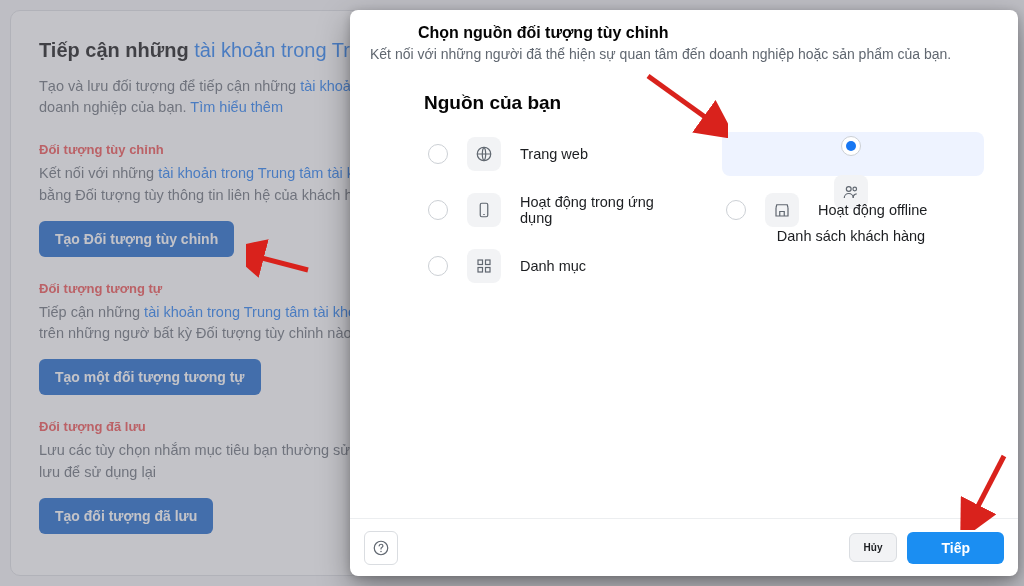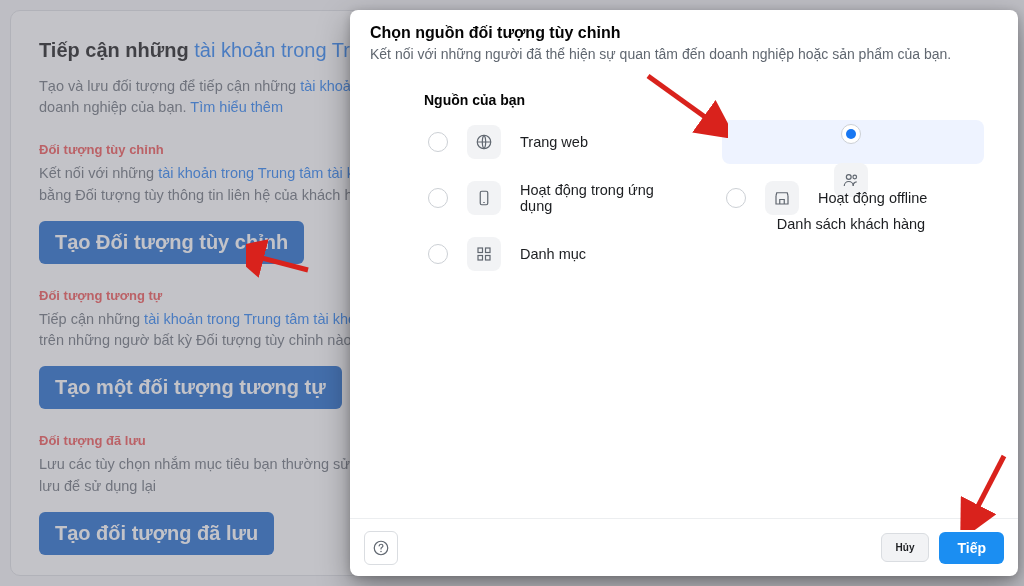--- a/index.html
+++ b/index.html
@@ -50,21 +50,21 @@
     font-size: 14.5px;
     color: #606770;
     line-height: 1.5;
   }
   .section p .link { color: #1877f2; }
   .primary-btn {
     display: inline-block;
     margin-top: 14px;
     background: #0a5cc7;
     color: #fff;
-    font-size: 20px;
+    font-size: 14px;
     font-weight: 700;
     padding: 10px 16px;
     border-radius: 6px;
     border: none;
     cursor: pointer;
   }
 
   
   .scrim {
     position: absolute;
@@ -85,36 +85,37 @@
     display: flex;
     flex-direction: column;
   }
   .modal-header {
     padding: 14px 20px 6px 20px;
   }
   .modal-header h3 {
     font-size: 16px;
     font-weight: 700;
     color: #050505;
+    margin-left: 48px;
   }
   .modal-header p {
     font-size: 14px;
     color: #606770;
     margin-top: 4px;
   }
   .modal-body {
     flex: 1 1 auto;
     padding: 24px 34px 10px 74px;
     overflow: auto;
   }
   .group-label {
-    font-size: 14px;
+    font-size: 19px;
     font-weight: 700;
     color: #050505;
-    margin-bottom: 12px;
+    margin-bottom: 18px;
   }
   .src-grid {
     display: grid;
     grid-template-columns: 1fr 1fr;
     column-gap: 36px;
     row-gap: 12px;
     max-width: 560px;
   }
   .src-item {
     display: flex;
@@ -168,21 +169,21 @@
     background:#fff;display:flex;align-items:center;justify-content:center;
     color:#606770;cursor:pointer;font-size:16px;font-weight:700;
   }
   .help-btn svg{width:18px;height:18px;}
   .cancel-btn{
     background:#f2f3f5;border:1px solid #dadde1;color:#1c1e21;
     padding:8px 14px;border-radius:6px;font-weight:700;font-size:10px;cursor:pointer;
   }
   .next-btn{
     background:#1b8ef2;border:none;color:#fff;
-    padding:8px 18px;border-radius:6px;font-weight:700;font-size:14px;cursor:pointer;
+    padding:8px 34px;border-radius:6px;font-weight:700;font-size:14px;cursor:pointer;
   }
 
   
   .arrow {
     position:absolute;
     pointer-events:none;
   }
   .arrow svg { display:block; }
 </style>
 </head>

